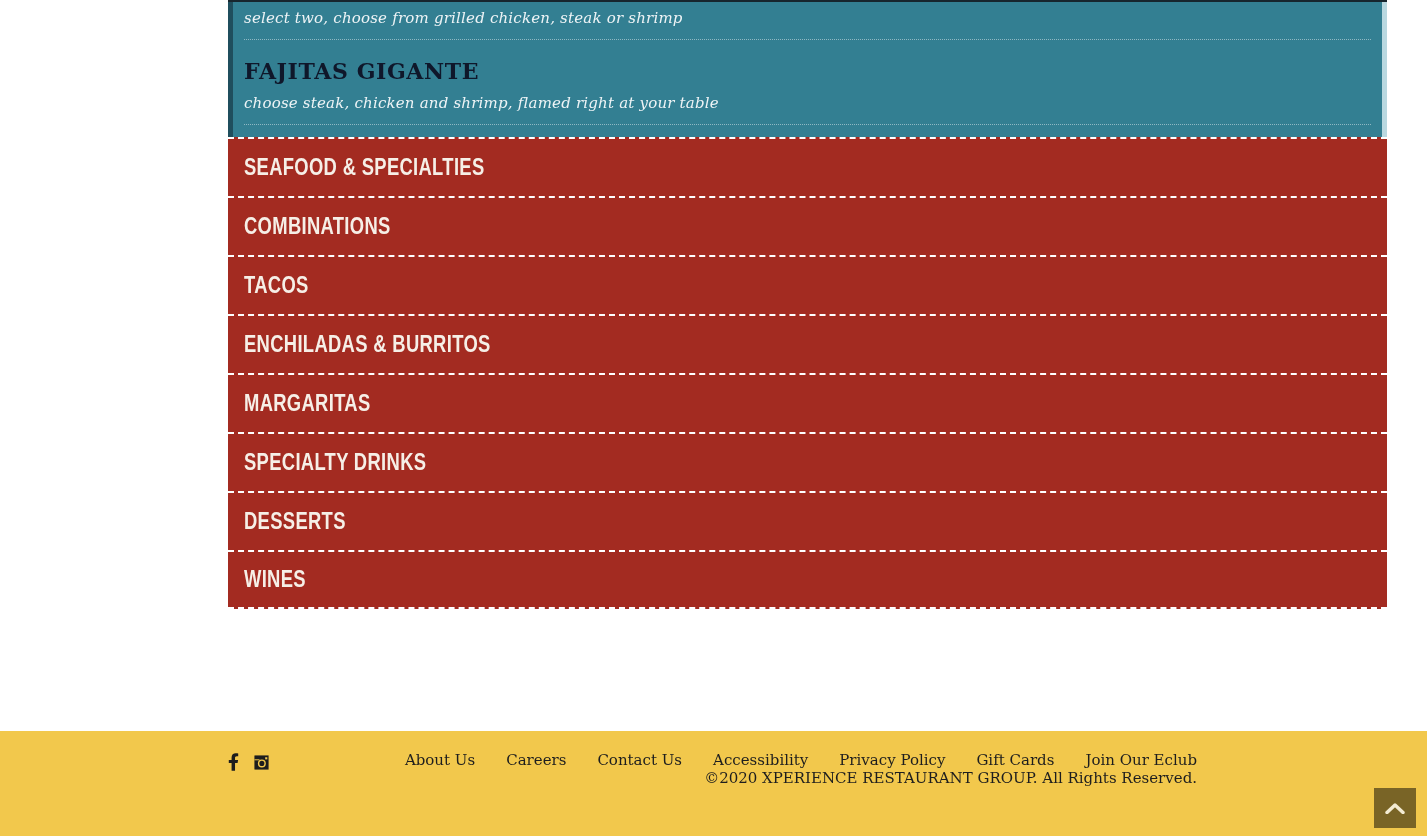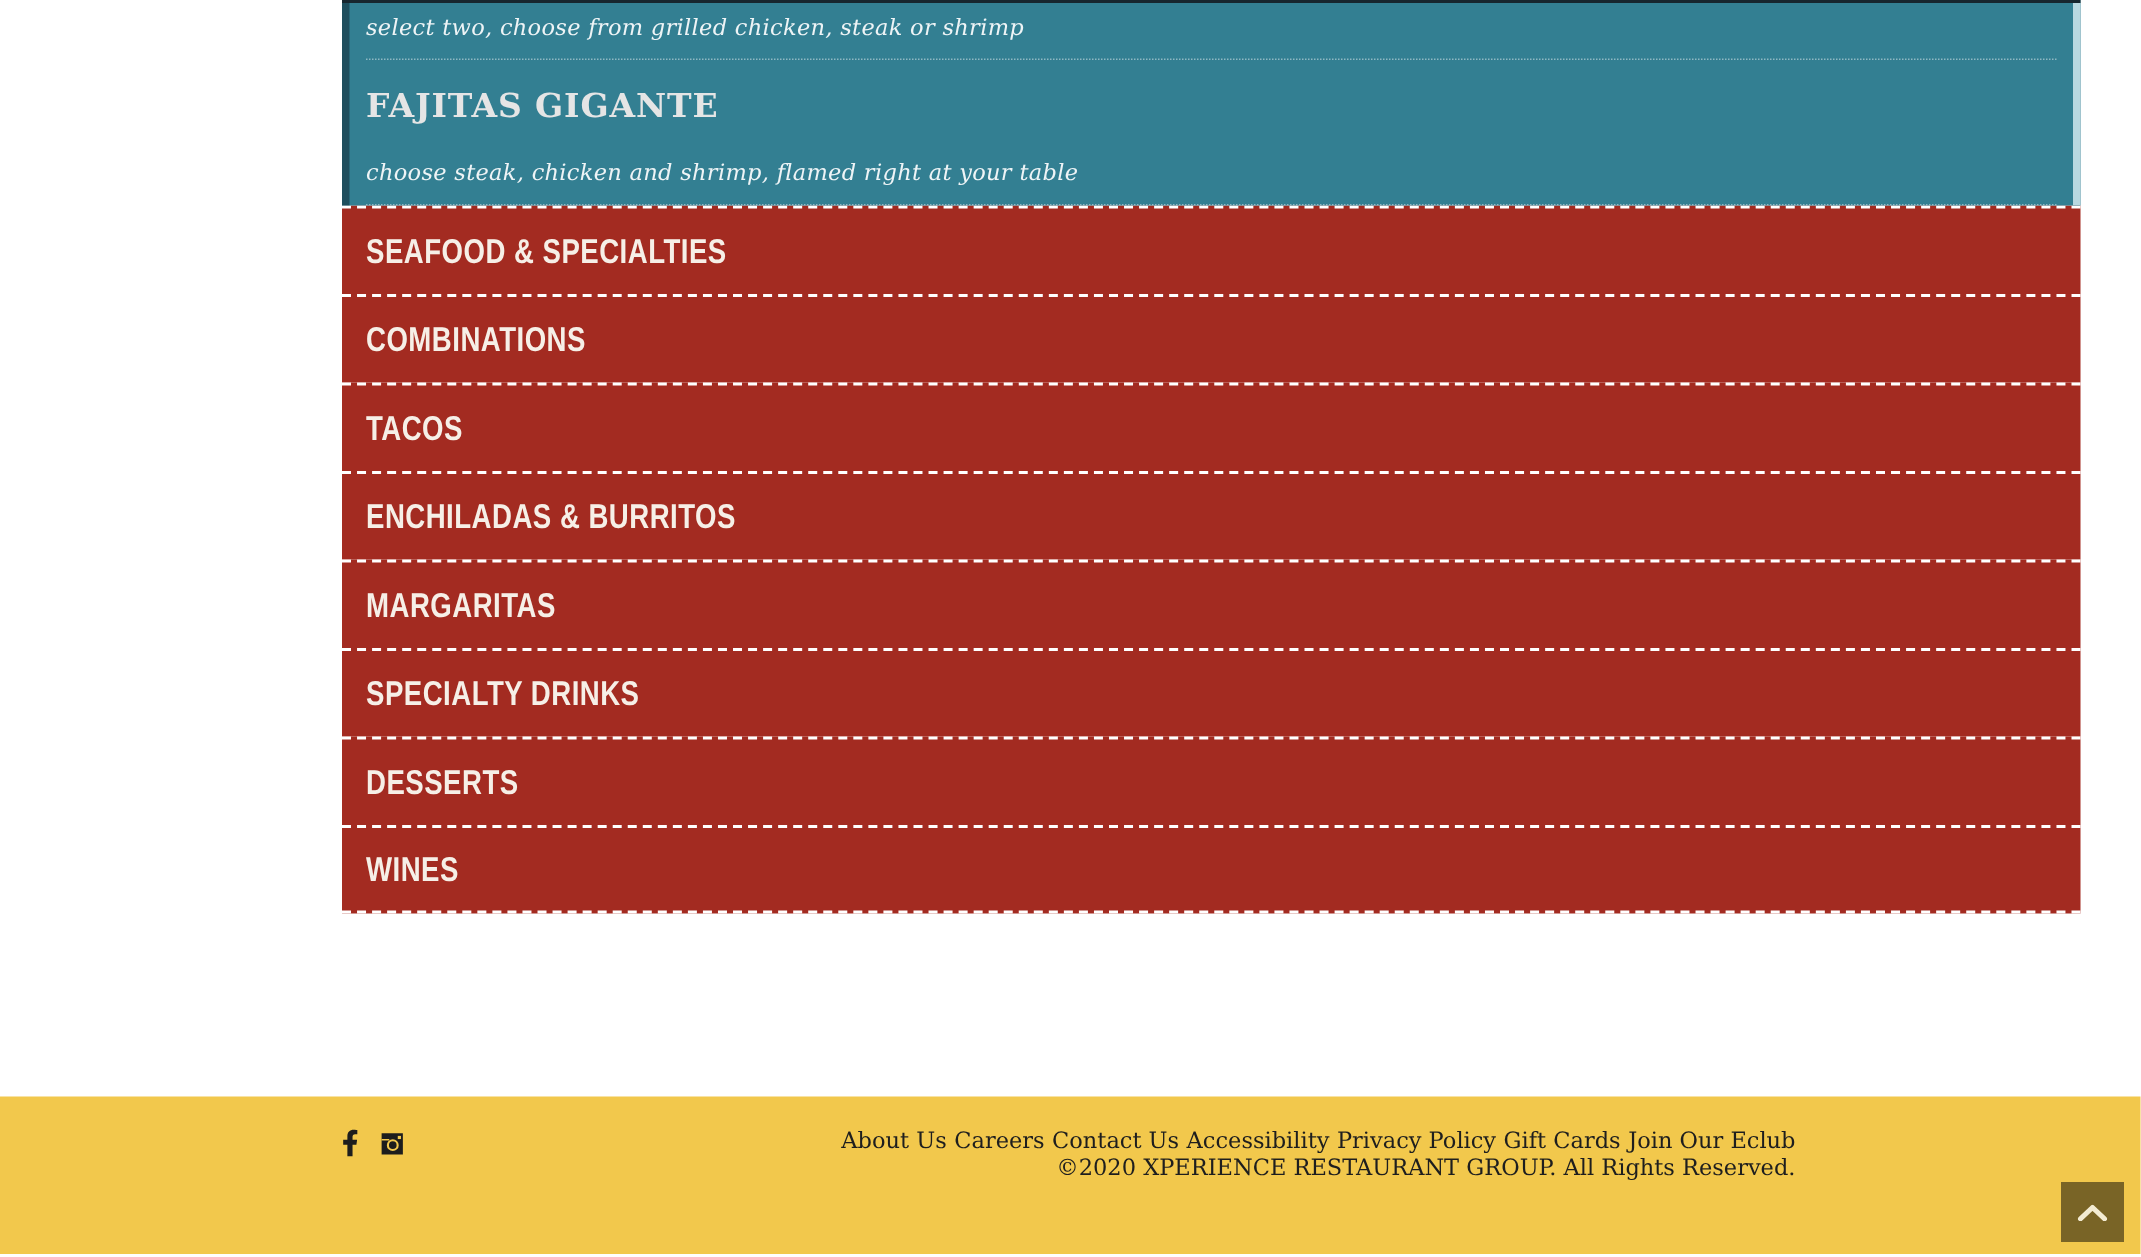--- a/index.html
+++ b/index.html
@@ -42,24 +42,24 @@
     color: #eef4f6;
     letter-spacing: 0.2px;
     line-height: 22px;
   }
   .dotted-sep {
     border-top: 1px dotted rgba(255,255,255,0.45);
     margin: 10px 0 0 0;
   }
   .menu-item-title {
     margin-top: 18px;
-    margin-bottom: 20px;
+    margin-bottom: 8px;
     font-size: 22px;
     font-weight: 700;
-    color: #e5e5e5;
+    color: #0f172a;
     letter-spacing: 0.6px;
     font-family: "DejaVu Serif", serif;
   }
 
   
   .accordion { width: 100%; }
   .cat-row {
     height: 59px;
     background: var(--category-red, #a32b21);
     border-top: 2px dashed #ffffff;
@@ -94,21 +94,21 @@
     width: 969px;
     padding-top: 20px;
     display: flex;
     justify-content: space-between;
   }
   .social { display: flex; gap: 14px; align-items: center; height: 22px; }
   .social a { display: inline-flex; align-items: center; color: #1d1d1d; }
   .footer-right { text-align: right; }
   .footer-links {
     display: flex;
-    gap: 5px;
+    gap: 31px;
     justify-content: flex-end;
     font-size: 15px;
     color: var(--footer-text, #1e1e1e);
   }
   .footer-links a {
     color: var(--footer-text, #1e1e1e);
     text-decoration: none;
     cursor: pointer;
     white-space: nowrap;
   }

